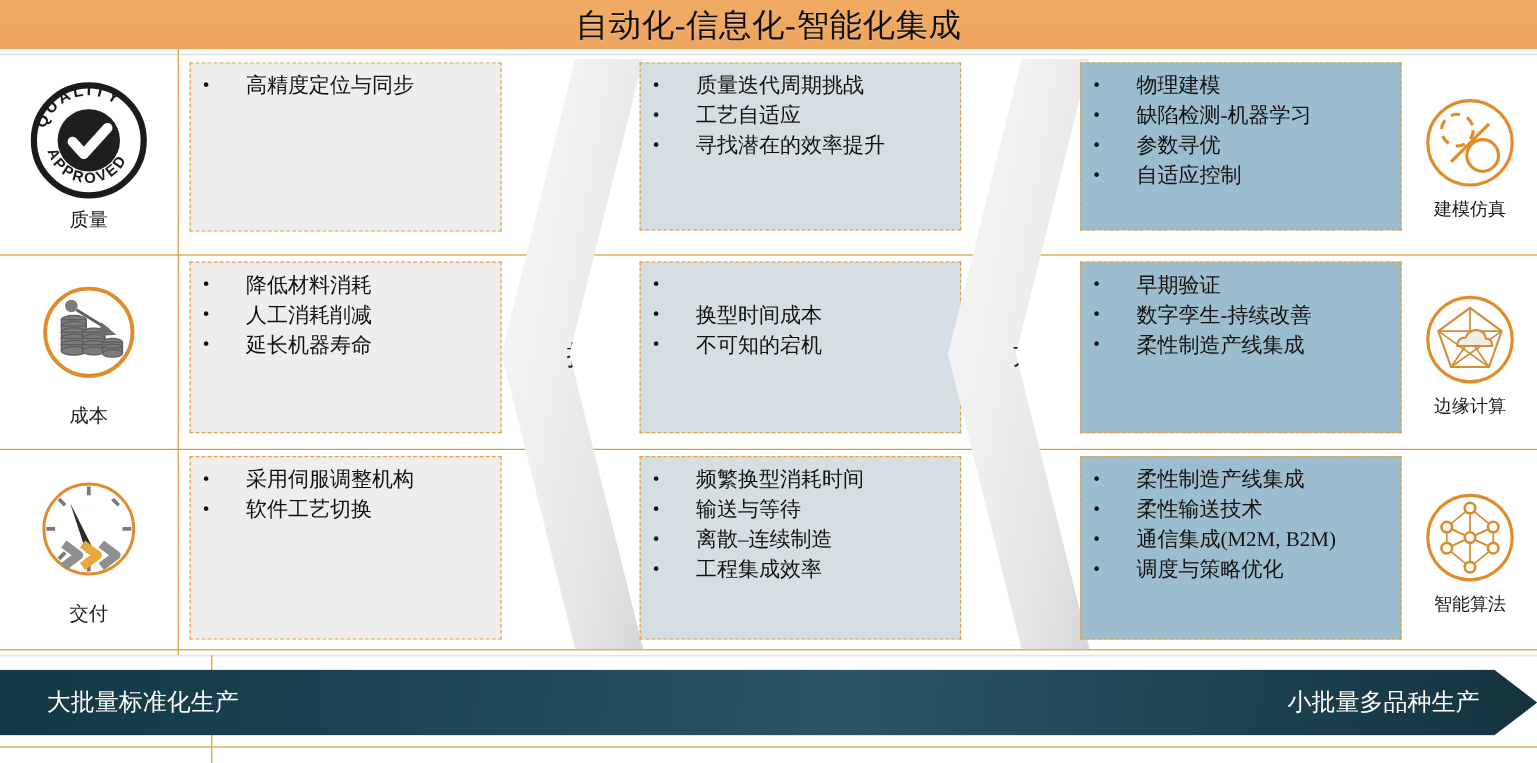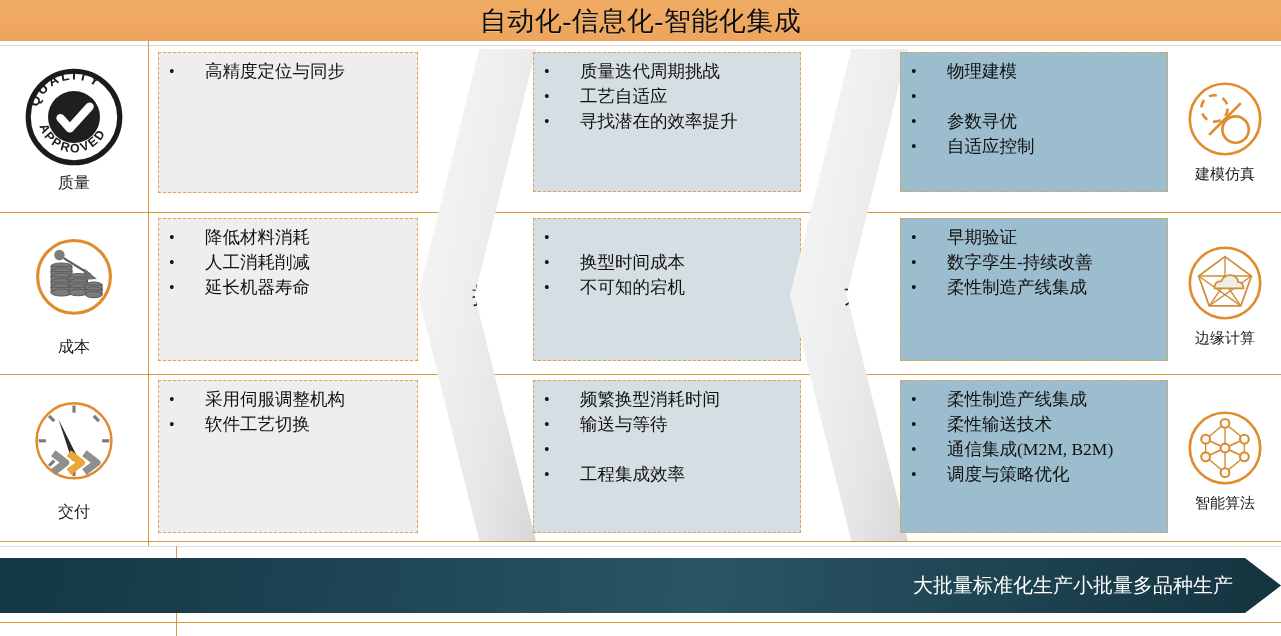--- a/index.html
+++ b/index.html
@@ -107,21 +107,21 @@
 
   
   #bottom-band { position:absolute; left:0; top:546px; width:1281px; height:90px; background:#fff; }
   #bottom-sep  { position:absolute; left:0; top:0; width:1281px; height:1px; background:#dededf; }
   #bottom-vline{ position:absolute; left:176px; top:0; width:1px; height:90px; background:#dc9a3c; }
   #bottom-hline{ position:absolute; left:0; top:76px; width:1281px; height:1px; background:#dc9a3c; }
   #bottom-arrow {
     position:absolute; left:0; top:12px; width:1281px; height:55px;
     background: linear-gradient(95deg,#143844 0%,#1d4554 28%,#2a5565 55%,#14333f 100%);
     clip-path: polygon(0 0, calc(100% - 36px) 0, 100% 50%, calc(100% - 36px) 100%, 0 100%);
-    display:flex; align-items:center; justify-content:flex-end;
+    display:flex; align-items:center; justify-content:space-between;padding-left:31px;
   }
   .arrow-label { color:#ffffff; font-size:20px; }
   #arrow-label-left  { margin-left: 8px; }
   #arrow-label-right { margin-right: 48px; }
 </style>
 </head>
 <body>
 
 <div id="slide">
 
@@ -291,40 +291,42 @@
         <li>
             <span class="dot">•</span>
             <span class="txt">频繁换型消耗时间</span>
           </li>
         <li>
             <span class="dot">•</span>
             <span class="txt">输送与等待</span>
           </li>
         <li>
             <span class="dot">•</span>
+            <span class="txt">离散–连续制造</span>
           </li>
         <li>
             <span class="dot">•</span>
             <span class="txt">工程集成效率</span>
           </li>
       </ul>
     </div>
 
     <div class="chevron" id="chevron-solution">
       <span class="chevron-label">方案</span>
     </div>
 
     <div class="box blue" id="box-c2-r0">
       <ul class="bullets">
         <li>
             <span class="dot">•</span>
             <span class="txt">物理建模</span>
           </li>
         <li>
             <span class="dot">•</span>
+            <span class="txt">缺陷检测-机器学习</span>
           </li>
         <li>
             <span class="dot">•</span>
             <span class="txt">参数寻优</span>
           </li>
         <li>
             <span class="dot">•</span>
             <span class="txt">自适应控制</span>
           </li>
       </ul>

